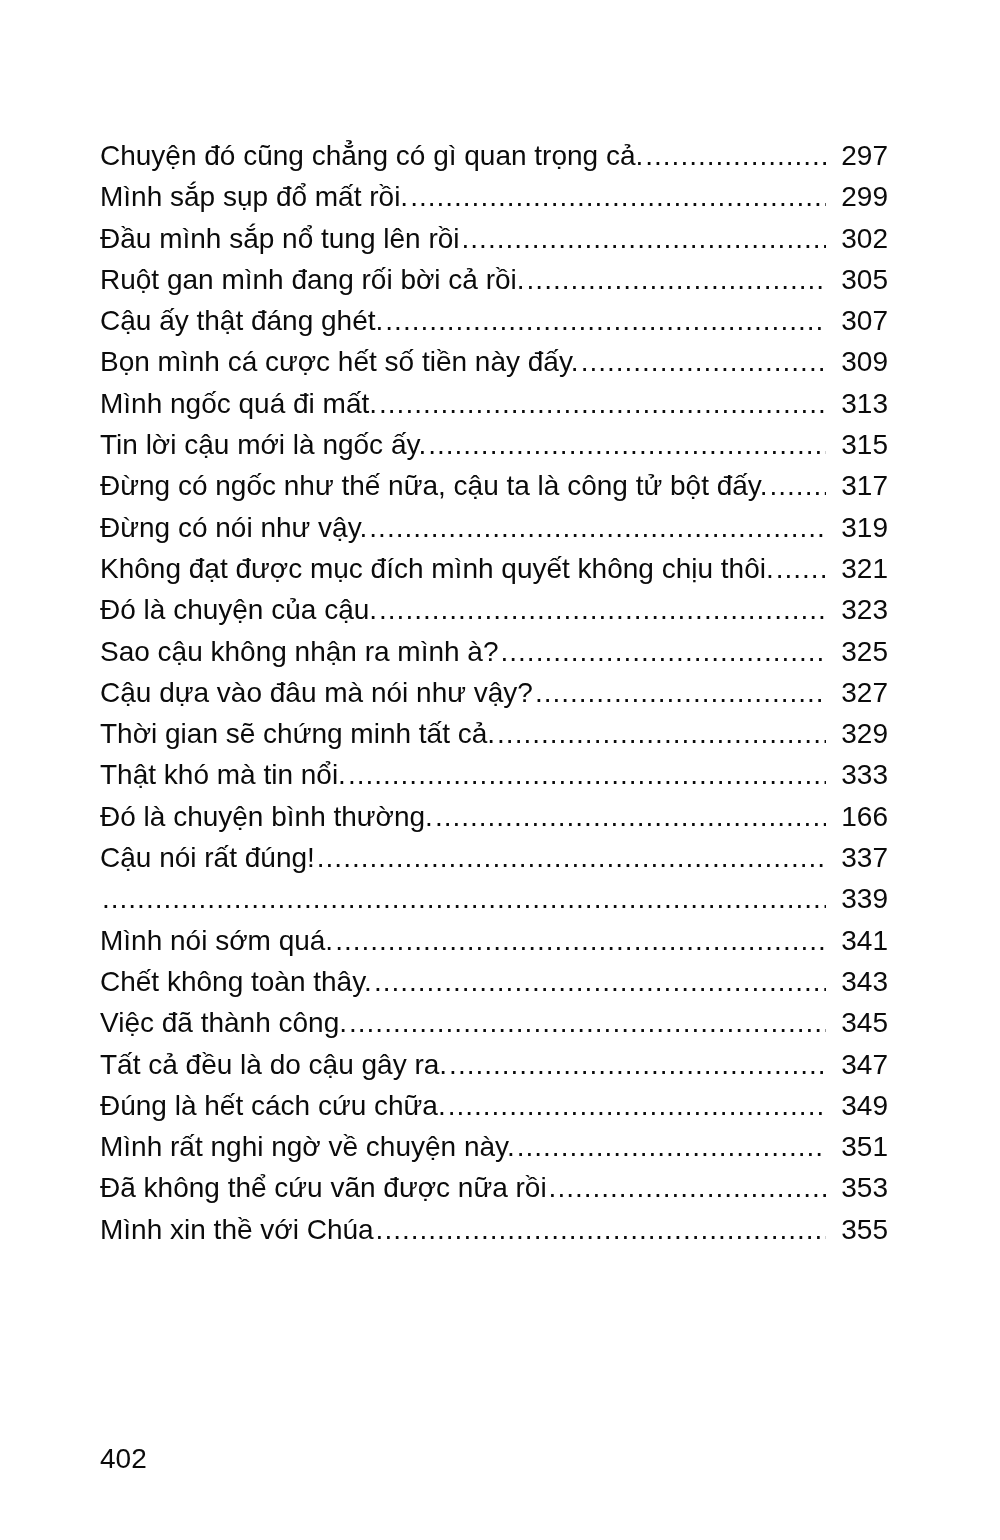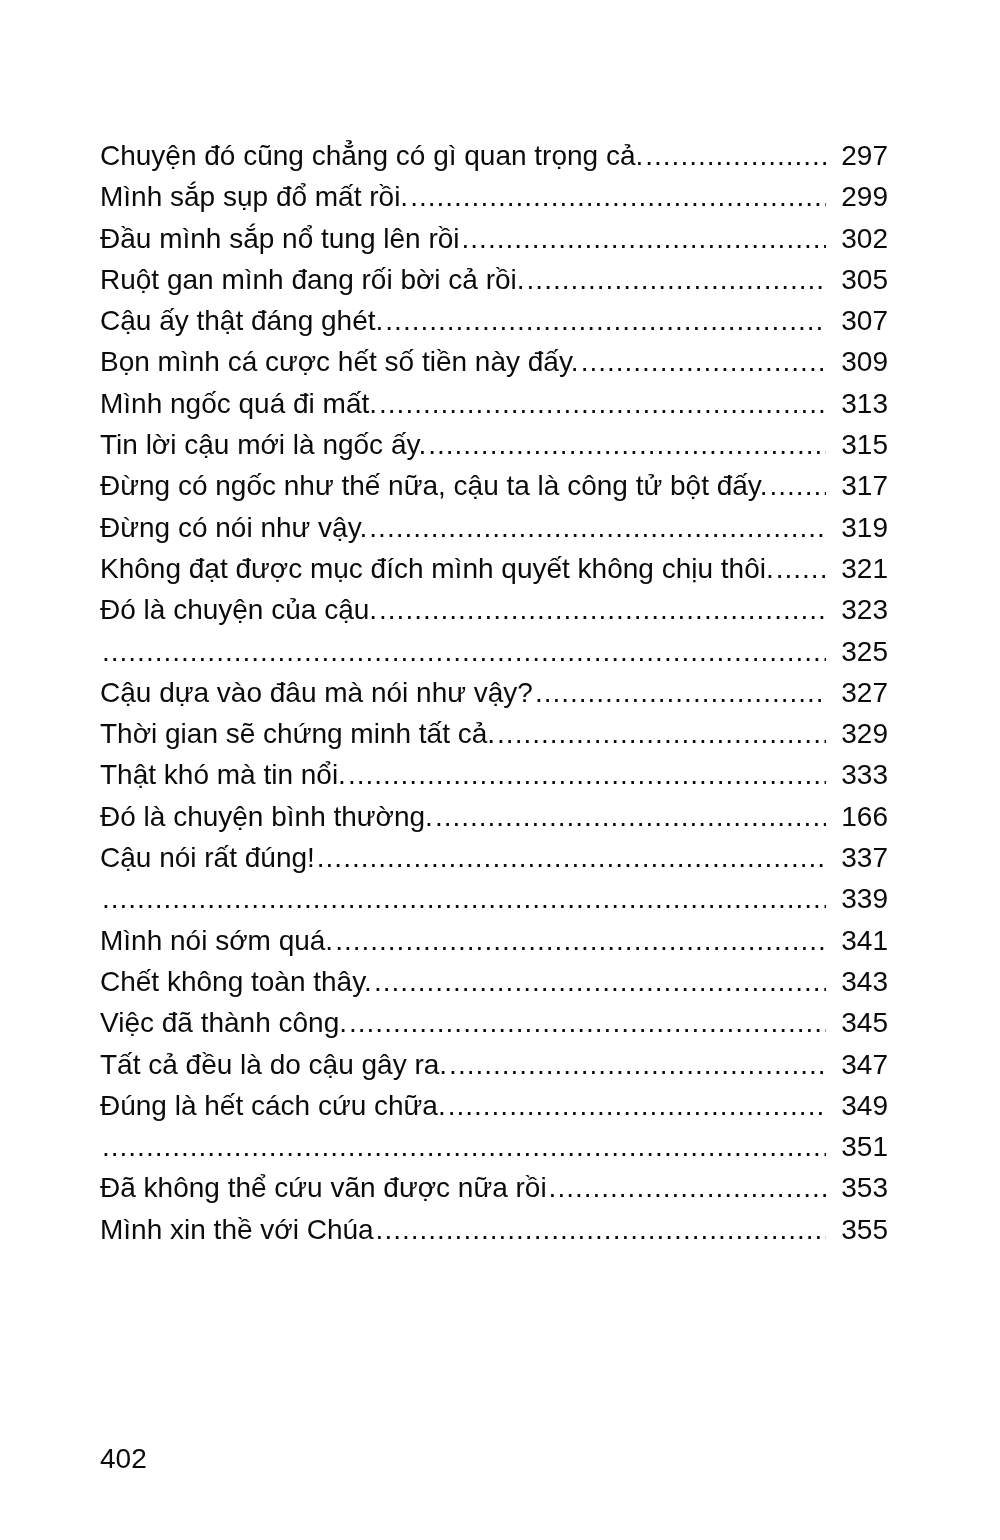--- a/index.html
+++ b/index.html
@@ -129,20 +129,21 @@
     <span class="toc-page">321</span>
   </div>
 
   <div class="toc-row">
     <span class="toc-title">Đó là chuyện của cậu.</span>
     <span class="toc-dots"></span>
     <span class="toc-page">323</span>
   </div>
 
   <div class="toc-row">
+    <span class="toc-title">Sao cậu không nhận ra mình à?</span>
     <span class="toc-dots"></span>
     <span class="toc-page">325</span>
   </div>
 
   <div class="toc-row">
     <span class="toc-title">Cậu dựa vào đâu mà nói như vậy?</span>
     <span class="toc-dots"></span>
     <span class="toc-page">327</span>
   </div>
 
@@ -200,20 +201,21 @@
     <span class="toc-page">347</span>
   </div>
 
   <div class="toc-row">
     <span class="toc-title">Đúng là hết cách cứu chữa.</span>
     <span class="toc-dots"></span>
     <span class="toc-page">349</span>
   </div>
 
   <div class="toc-row">
+    <span class="toc-title">Mình rất nghi ngờ về chuyện này.</span>
     <span class="toc-dots"></span>
     <span class="toc-page">351</span>
   </div>
 
   <div class="toc-row">
     <span class="toc-title">Đã không thể cứu vãn được nữa rồi</span>
     <span class="toc-dots"></span>
     <span class="toc-page">353</span>
   </div>
 

